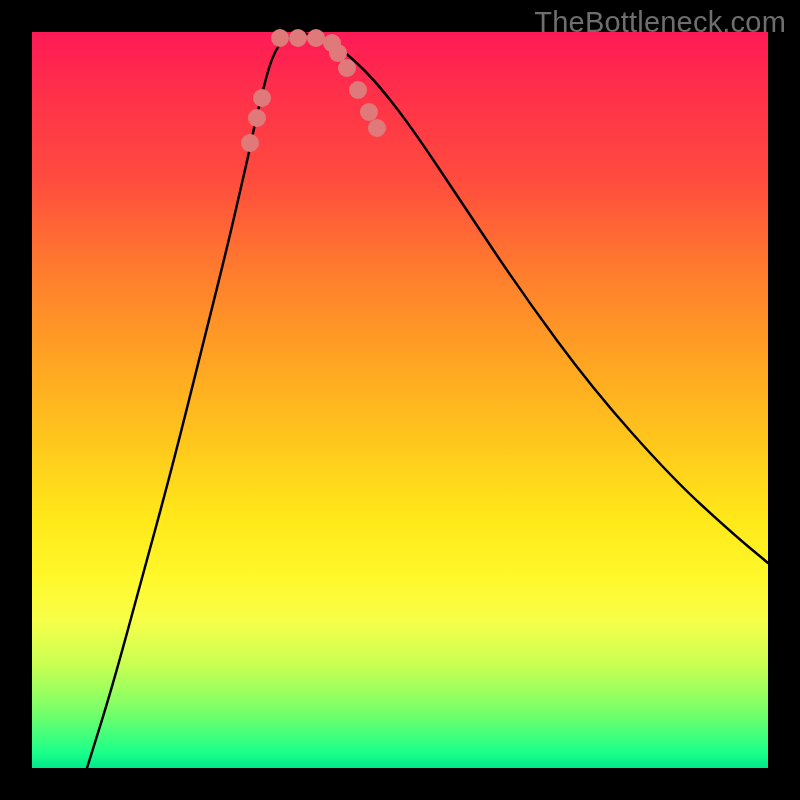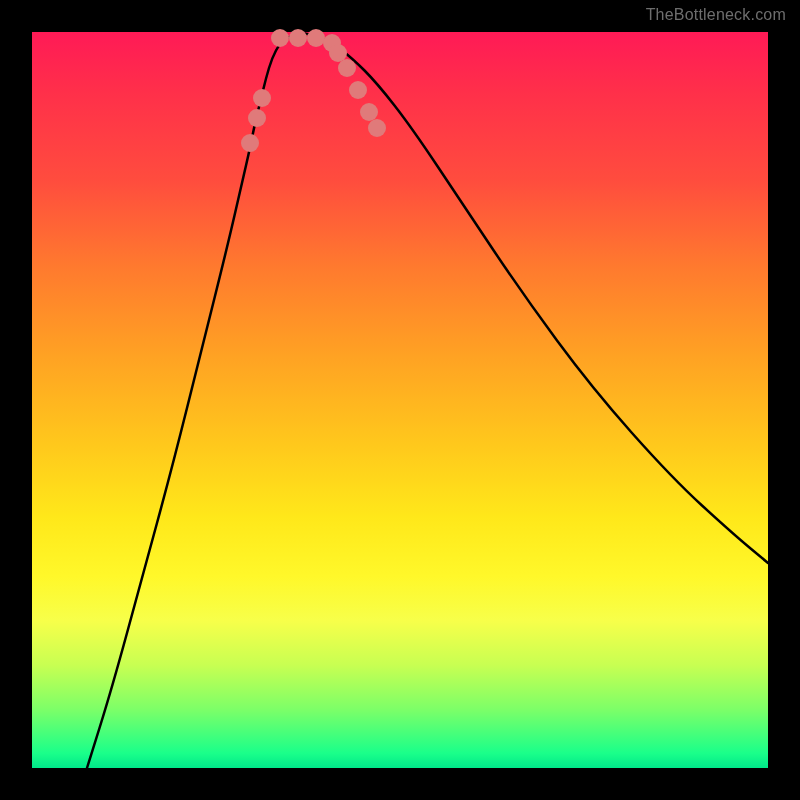--- a/index.html
+++ b/index.html
@@ -41,21 +41,21 @@
       #7dff68 92%,
       #1aff8a 98%,
       #00e88a 100%
     );
   }
   .watermark {
     position: absolute;
     top: 6px;
     right: 14px;
     color: #6e6e6e;
-    font-size: 16px;
+    font-size: 29px;
     font-weight: 500;
     letter-spacing: 0.2px;
     user-select: none;
   }
   svg.curves {
     position: absolute;
     left: 0;
     top: 0;
     width: 736px;
     height: 736px;

